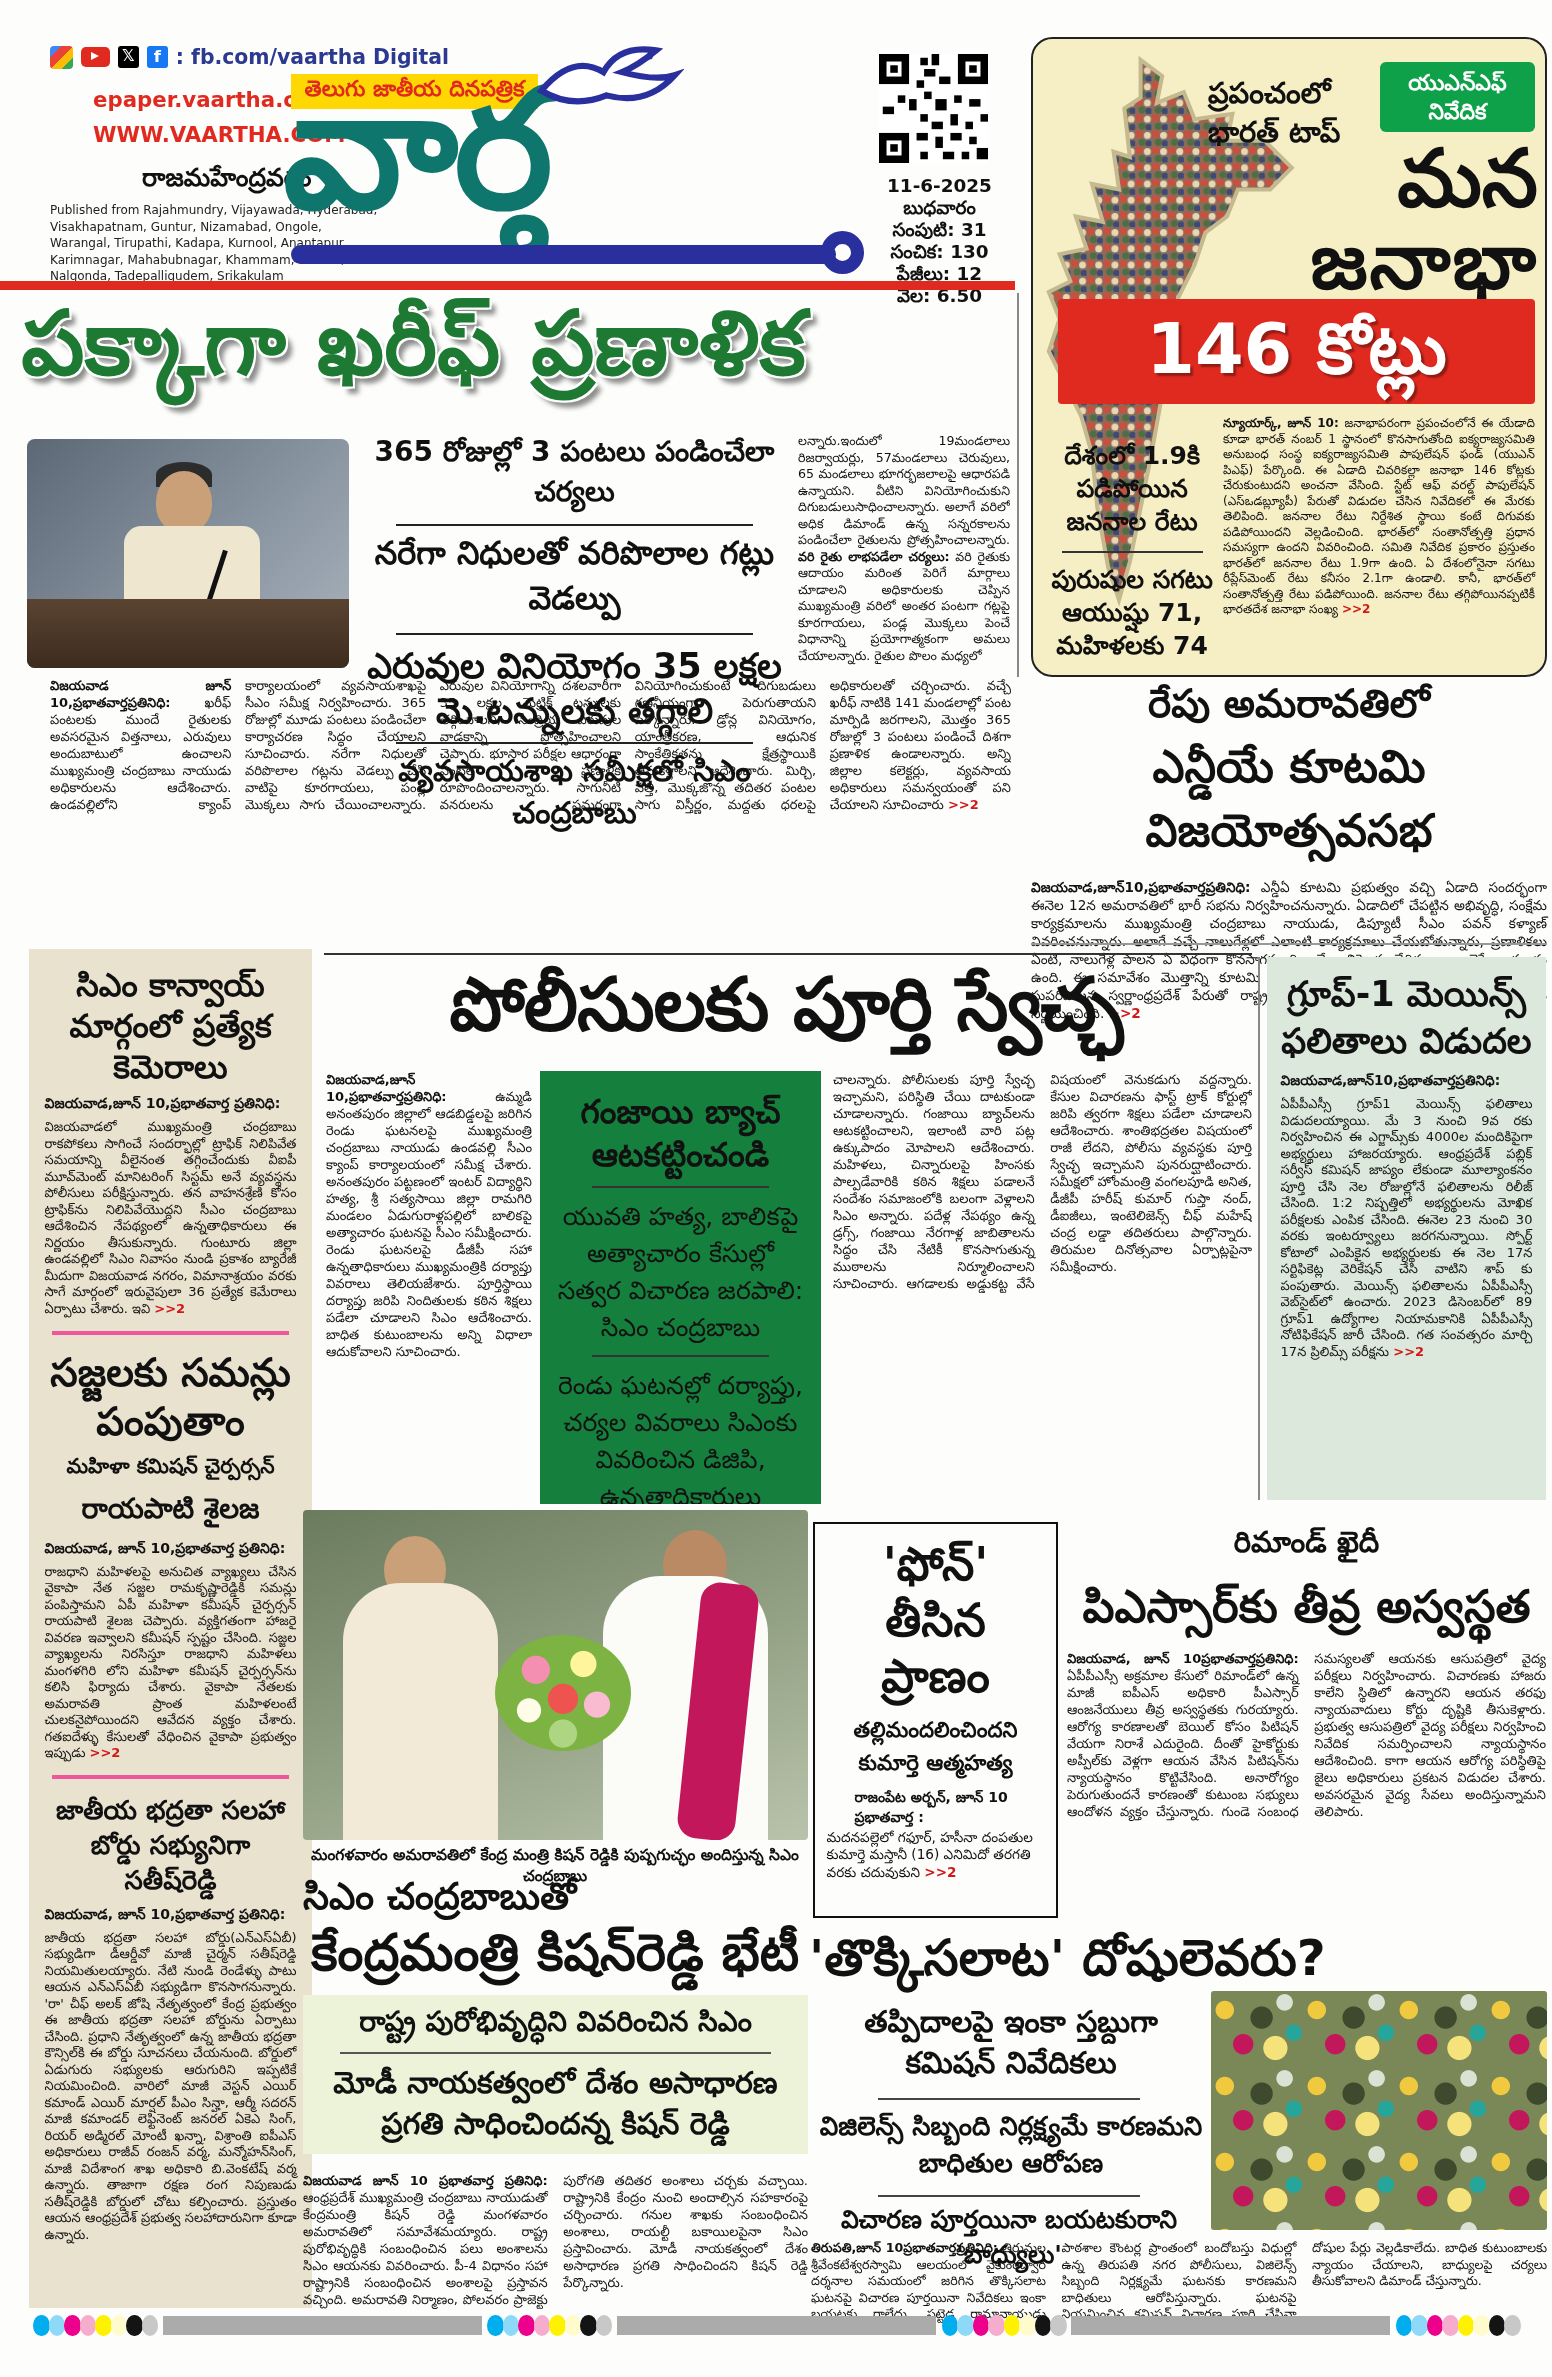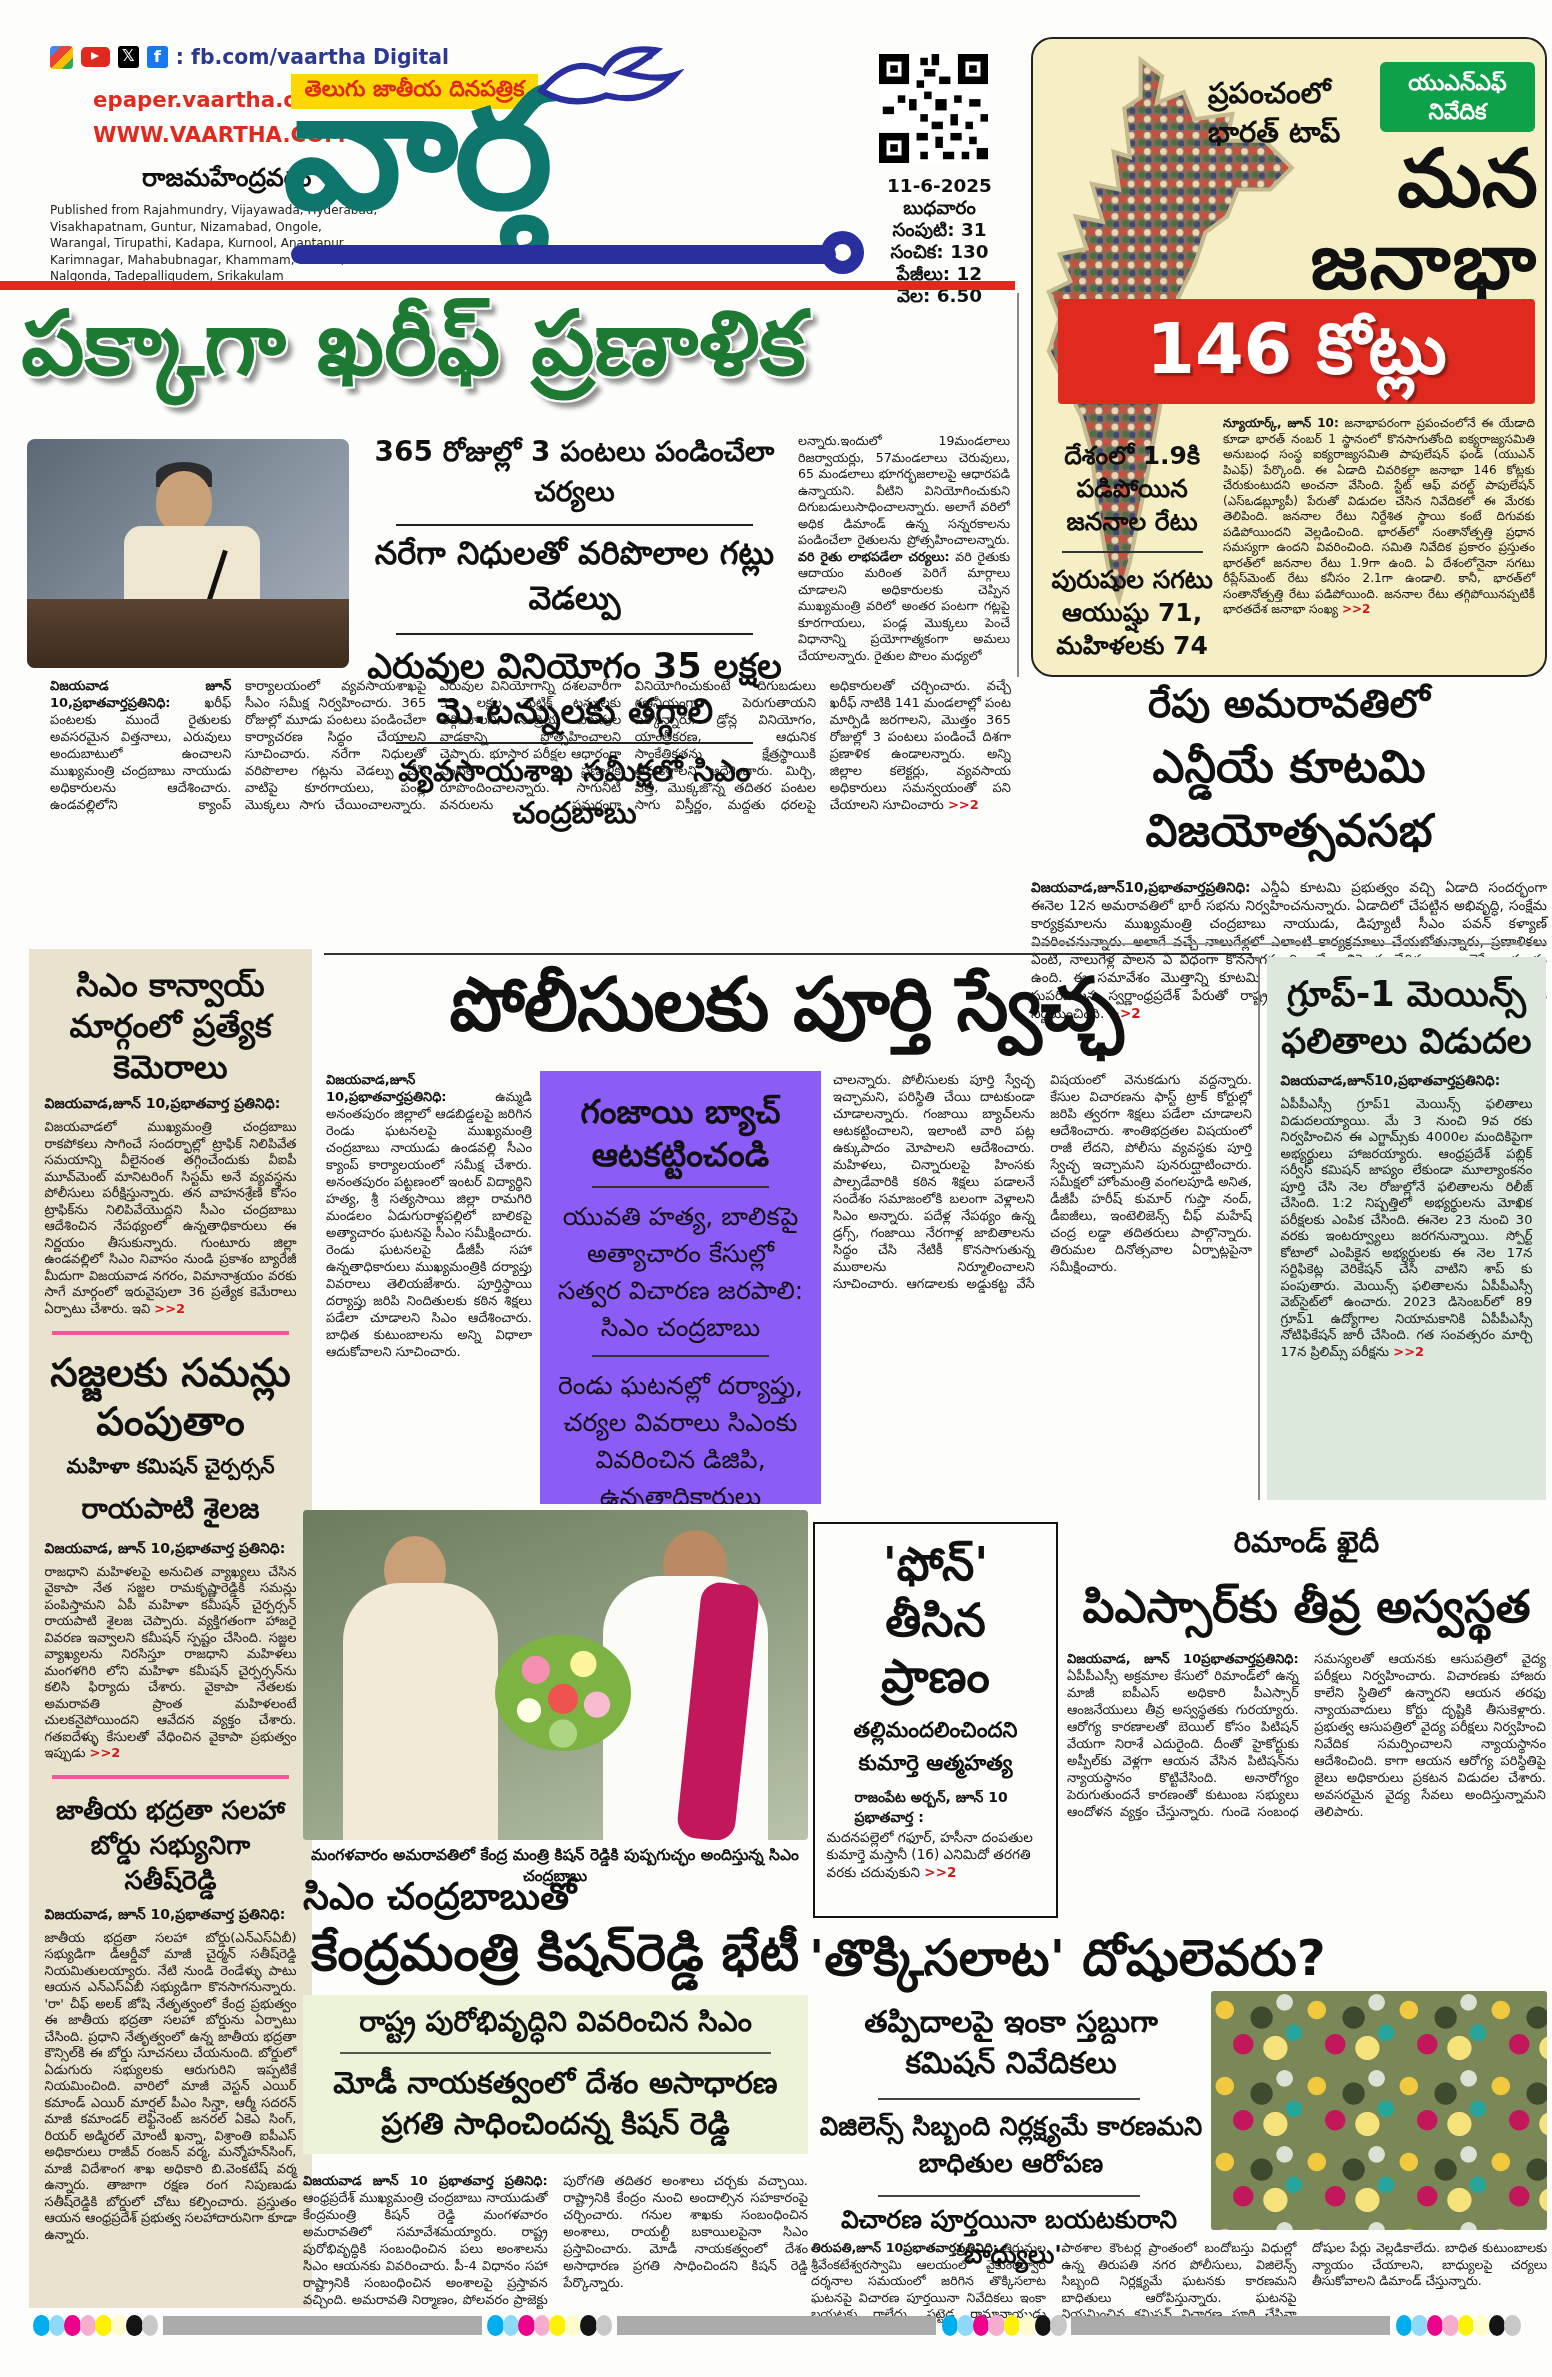--- a/index.html
+++ b/index.html
@@ -73,21 +73,21 @@
   .rail h5 { font-size:28px; font-weight:800; text-align:center; margin-top:9px; }
   .rail .byline { font-size:14px; font-weight:700; margin:7.8px 0 3.9px; }
   .rail .bodytx { font-size:13px; line-height:16.5px; }
   .pinkrule { height:3.9px; background:#F0569B; width:94%; margin:13.6px auto; }
   .rail .nsab-title { font-size:26px; line-height:35px; font-weight:800; text-align:center; }
 
   
   .pol-toprule { left:324px; top:953px; width:928px; height:1.9px; background:#333; }
   .pol-hl { left:320px; top:961px; width:932px; font-size:74px; font-weight:800; text-align:center; letter-spacing:-1px; white-space:nowrap; }
   .pol-col1 { left:326px; top:1071px; width:206px; height:433px; font-size:13px; line-height:17px; overflow:hidden; }
-  .ganja-box { left:540px; top:1071px; width:281px; height:433px; background:#8b5cf6; padding:19.4px 13.6px; text-align:center; overflow:hidden; }
+  .ganja-box { left:540px; top:1071px; width:281px; height:433px; background:#15803d; padding:19.4px 13.6px; text-align:center; overflow:hidden; }
   .ganja-title { font-size:33px; line-height:43px; font-weight:800; }
   .ganja-sub { font-size:25px; line-height:37px; font-weight:500; margin-top:7.8px; }
   .boxhr { height:1.9px; background:#333; width:70%; margin:9.7px auto; }
   .pol-col2 { left:833px; top:1071px; width:419px; height:433px; column-count:2; column-gap:15.5px; font-size:13px; line-height:17px; overflow:hidden; }
   .vrule2 { left:1258px; top:957px; width:1.9px; height:543px; background:#888; }
 
   
   .g1box { left:1267px; top:957px; width:279px; height:543px; background:#DDE8DD; padding:13.6px 13.6px 7.8px; overflow:hidden; }
   .g1-title { font-size:35px; line-height:47px; font-weight:800; text-align:center; }
   .g1-byline { font-size:13.6px; font-weight:700; margin:7.8px 0 3.9px; }

